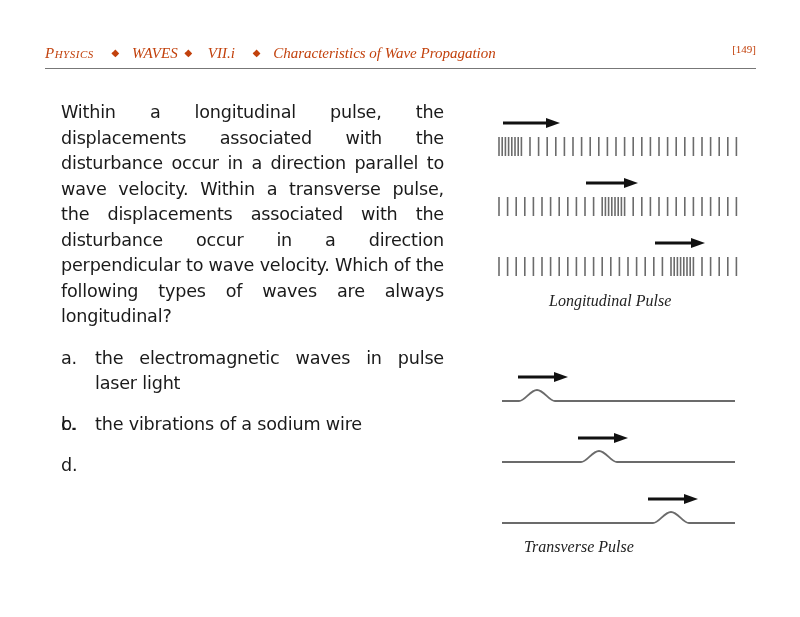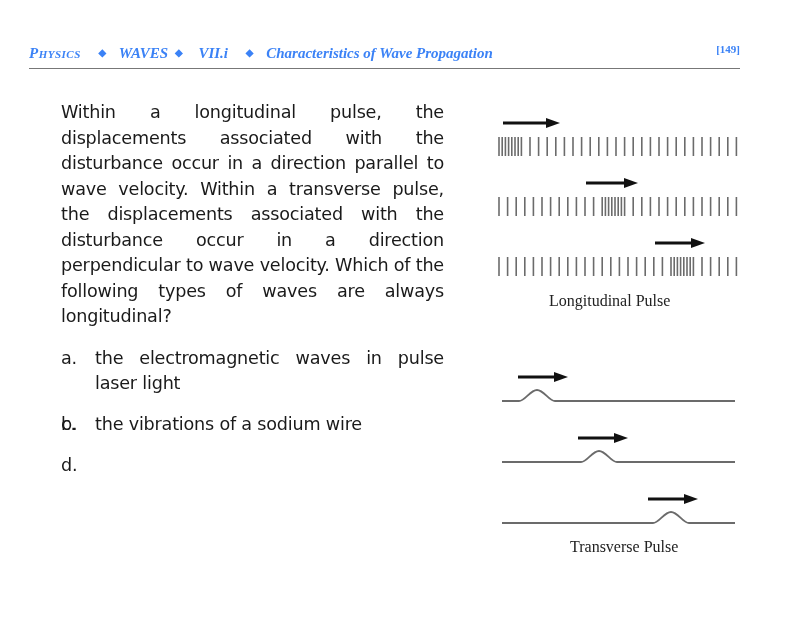--- a/index.html
+++ b/index.html
@@ -1,36 +1,36 @@
 <!DOCTYPE html>
 <html><head>
 <meta charset="utf-8">
 <style>
   html, body { margin: 0; padding: 0; background: #ffffff; }
   body { width: 800px; height: 617px; position: relative; overflow: hidden; color: #1a1a1a; }
-  .header { position: absolute; left: 29px; top: 40px; width: 711px; height: 28px;
+  .header { position: absolute; left: 45px; top: 40px; width: 711px; height: 28px;
             border-bottom: 1.5px solid #777; font-family: "Liberation Serif", serif;
-            font-style: italic; font-size: 15px; color: #3b82f6; font-weight: bold; }
+            font-style: italic; font-size: 15px; color: #c2410c; }
   .header .crumbs { position: absolute; left: 0; top: 5px; white-space: nowrap; }
   .header .sc { font-variant: small-caps; letter-spacing: 0.5px; }
   .header .sep { display: inline-block; font-style: normal; font-size: 10px; margin: 0 9px 0 14px; position: relative; top: -2px; }
   .header .sep.tight { margin: 0 12px 0 3px; }
   .header .page { position: absolute; right: 0; top: 3px; font-style: normal; font-size: 11px; }
 
   .question { position: absolute; left: 61px; top: 100px; width: 383px;
               font-family: "DejaVu Sans", sans-serif; font-size: 17.6px; line-height: 25.5px;
               text-align: justify; color: #1a1a1a; letter-spacing: -0.2px; }
   .options { position: absolute; left: 61px; top: 346px; width: 383px;
              font-family: "DejaVu Sans", sans-serif; font-size: 17.6px; line-height: 25px; color: #1a1a1a; letter-spacing: -0.2px; }
   .opt { position: relative; padding-left: 34px; margin-bottom: 16px; text-align: justify; }
   .opt .letter { position: absolute; left: 0; top: 0; }
 
   .fig { position: absolute; }
   .fig svg { display: block; }
-  .caption { position: absolute; font-family: "Liberation Serif", serif; 
+  .caption { position: absolute; font-family: "Liberation Serif", serif; font-style: italic;
              font-size: 16px; color: #222; white-space: nowrap; }
 </style>
 </head>
 <body>
 
 <div class="header">
   <div class="crumbs">
     <span class="sc">Physics</span>
     <span class="sep">◆</span>
     <span>WAVES</span>
@@ -196,13 +196,13 @@
         <polygon points="124,73 138,78 124,83" fill="#111111"></polygon>
       </g>
       <path d="M 12 102 L 91 102 C 97 102, 102 91, 109 91 C 116 91, 121 102, 127 102 L 245 102" fill="none" stroke="#6b6b6b" stroke-width="1.8"></path>
       <g>
         <line x1="158" y1="139" x2="196" y2="139" stroke="#111111" stroke-width="3.2"></line>
         <polygon points="194,134 208,139 194,144" fill="#111111"></polygon>
       </g>
       <path d="M 12 163 L 163 163 C 169 163, 174 152, 181 152 C 188 152, 193 163, 199 163 L 245 163" fill="none" stroke="#6b6b6b" stroke-width="1.8"></path>
     </svg>
 </div>
-<div class="caption" style="left:570px; top:538px;">Transverse Pulse</div>
+<div class="caption" style="left:524px; top:538px;">Transverse Pulse</div>
 
 </body></html>

